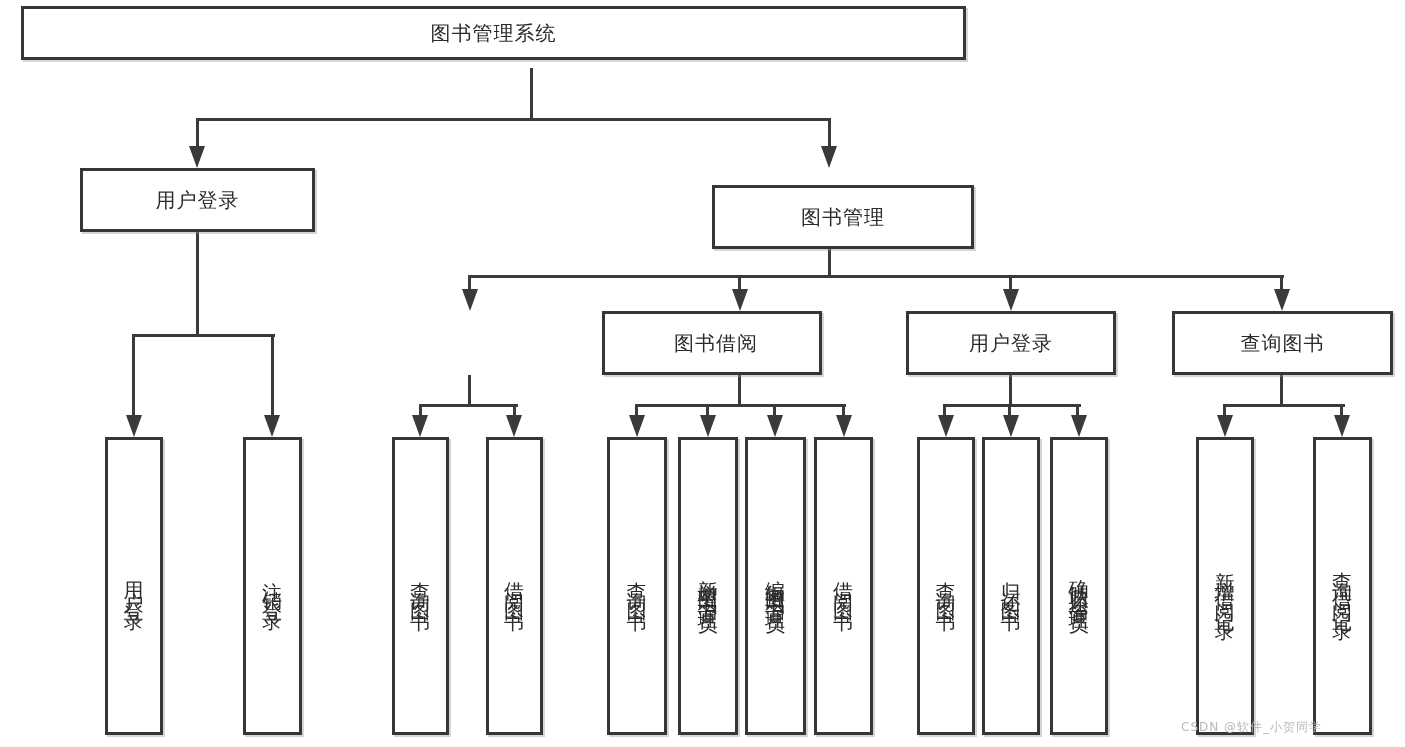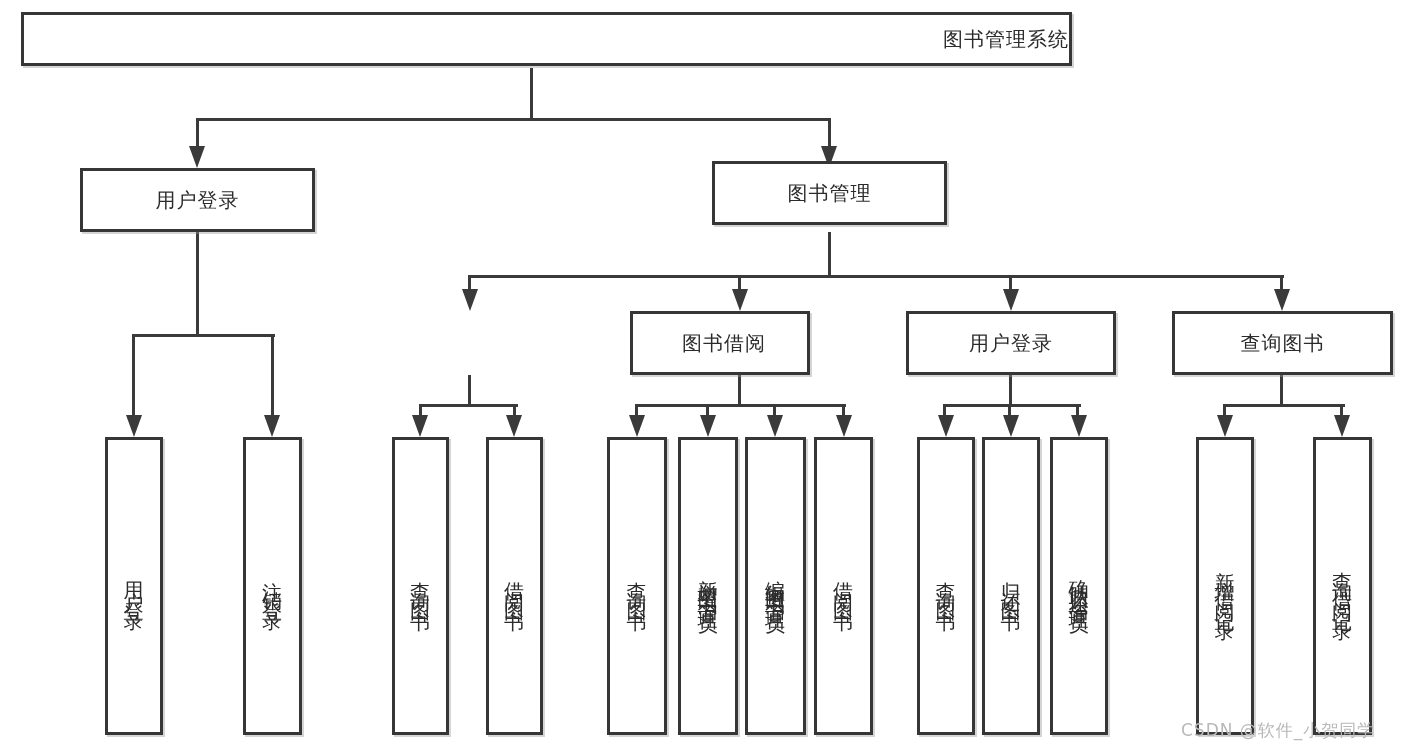--- a/index.html
+++ b/index.html
@@ -34,21 +34,21 @@
   .arr{
     position:absolute;width:0;height:0;
     border-left:8px solid transparent;
     border-right:8px solid transparent;
     border-top:22px solid #3a3a3a;
   }
   .watermark{
     position:absolute;
     left:1181px;top:719px;
     color:#b9b9b9;
-    font-size:17px;
+    font-size:12px;
     letter-spacing:1px;
     white-space:nowrap;
     z-index:10;
   }
 </style>
 </head>
 <body>
 
 <div id="canvas">
 
@@ -105,32 +105,32 @@
   <div class="arr" style="left:629px;top:415px;"></div>
   <div class="arr" style="left:700px;top:415px;"></div>
   <div class="arr" style="left:767px;top:415px;"></div>
   <div class="arr" style="left:836px;top:415px;"></div>
   <div class="arr" style="left:938px;top:415px;"></div>
   <div class="arr" style="left:1003px;top:415px;"></div>
   <div class="arr" style="left:1071px;top:415px;"></div>
   <div class="arr" style="left:1217px;top:415px;"></div>
   <div class="arr" style="left:1334px;top:415px;"></div>
 
-  <div class="box" style="left:21px;top:12px;width:1051px;height:54px;justify-content:flex-end;">
+  <div class="box" style="left:21px;top:6px;width:945px;height:54px;">
     <span class="hlabel">图书管理系统</span>
   </div>
 
   <div class="box" style="left:80px;top:168px;width:235px;height:64px;">
     <span class="hlabel">用户登录</span>
   </div>
-  <div class="box" style="left:712px;top:161px;width:235px;height:64px;">
+  <div class="box" style="left:712px;top:185px;width:262px;height:64px;">
     <span class="hlabel">图书管理</span>
   </div>
 
-  <div class="box" style="left:630px;top:311px;width:180px;height:64px;padding-left:8px;">
+  <div class="box" style="left:602px;top:311px;width:220px;height:64px;padding-left:8px;">
     <span class="hlabel">图书借阅</span>
   </div>
   <div class="box" style="left:906px;top:311px;width:210px;height:64px;">
     <span class="hlabel">用户登录</span>
   </div>
   <div class="box" style="left:1172px;top:311px;width:221px;height:64px;">
     <span class="hlabel">查询图书</span>
   </div>
 
   <div class="box" style="left:105px;top:437px;width:58px;height:298px;">

